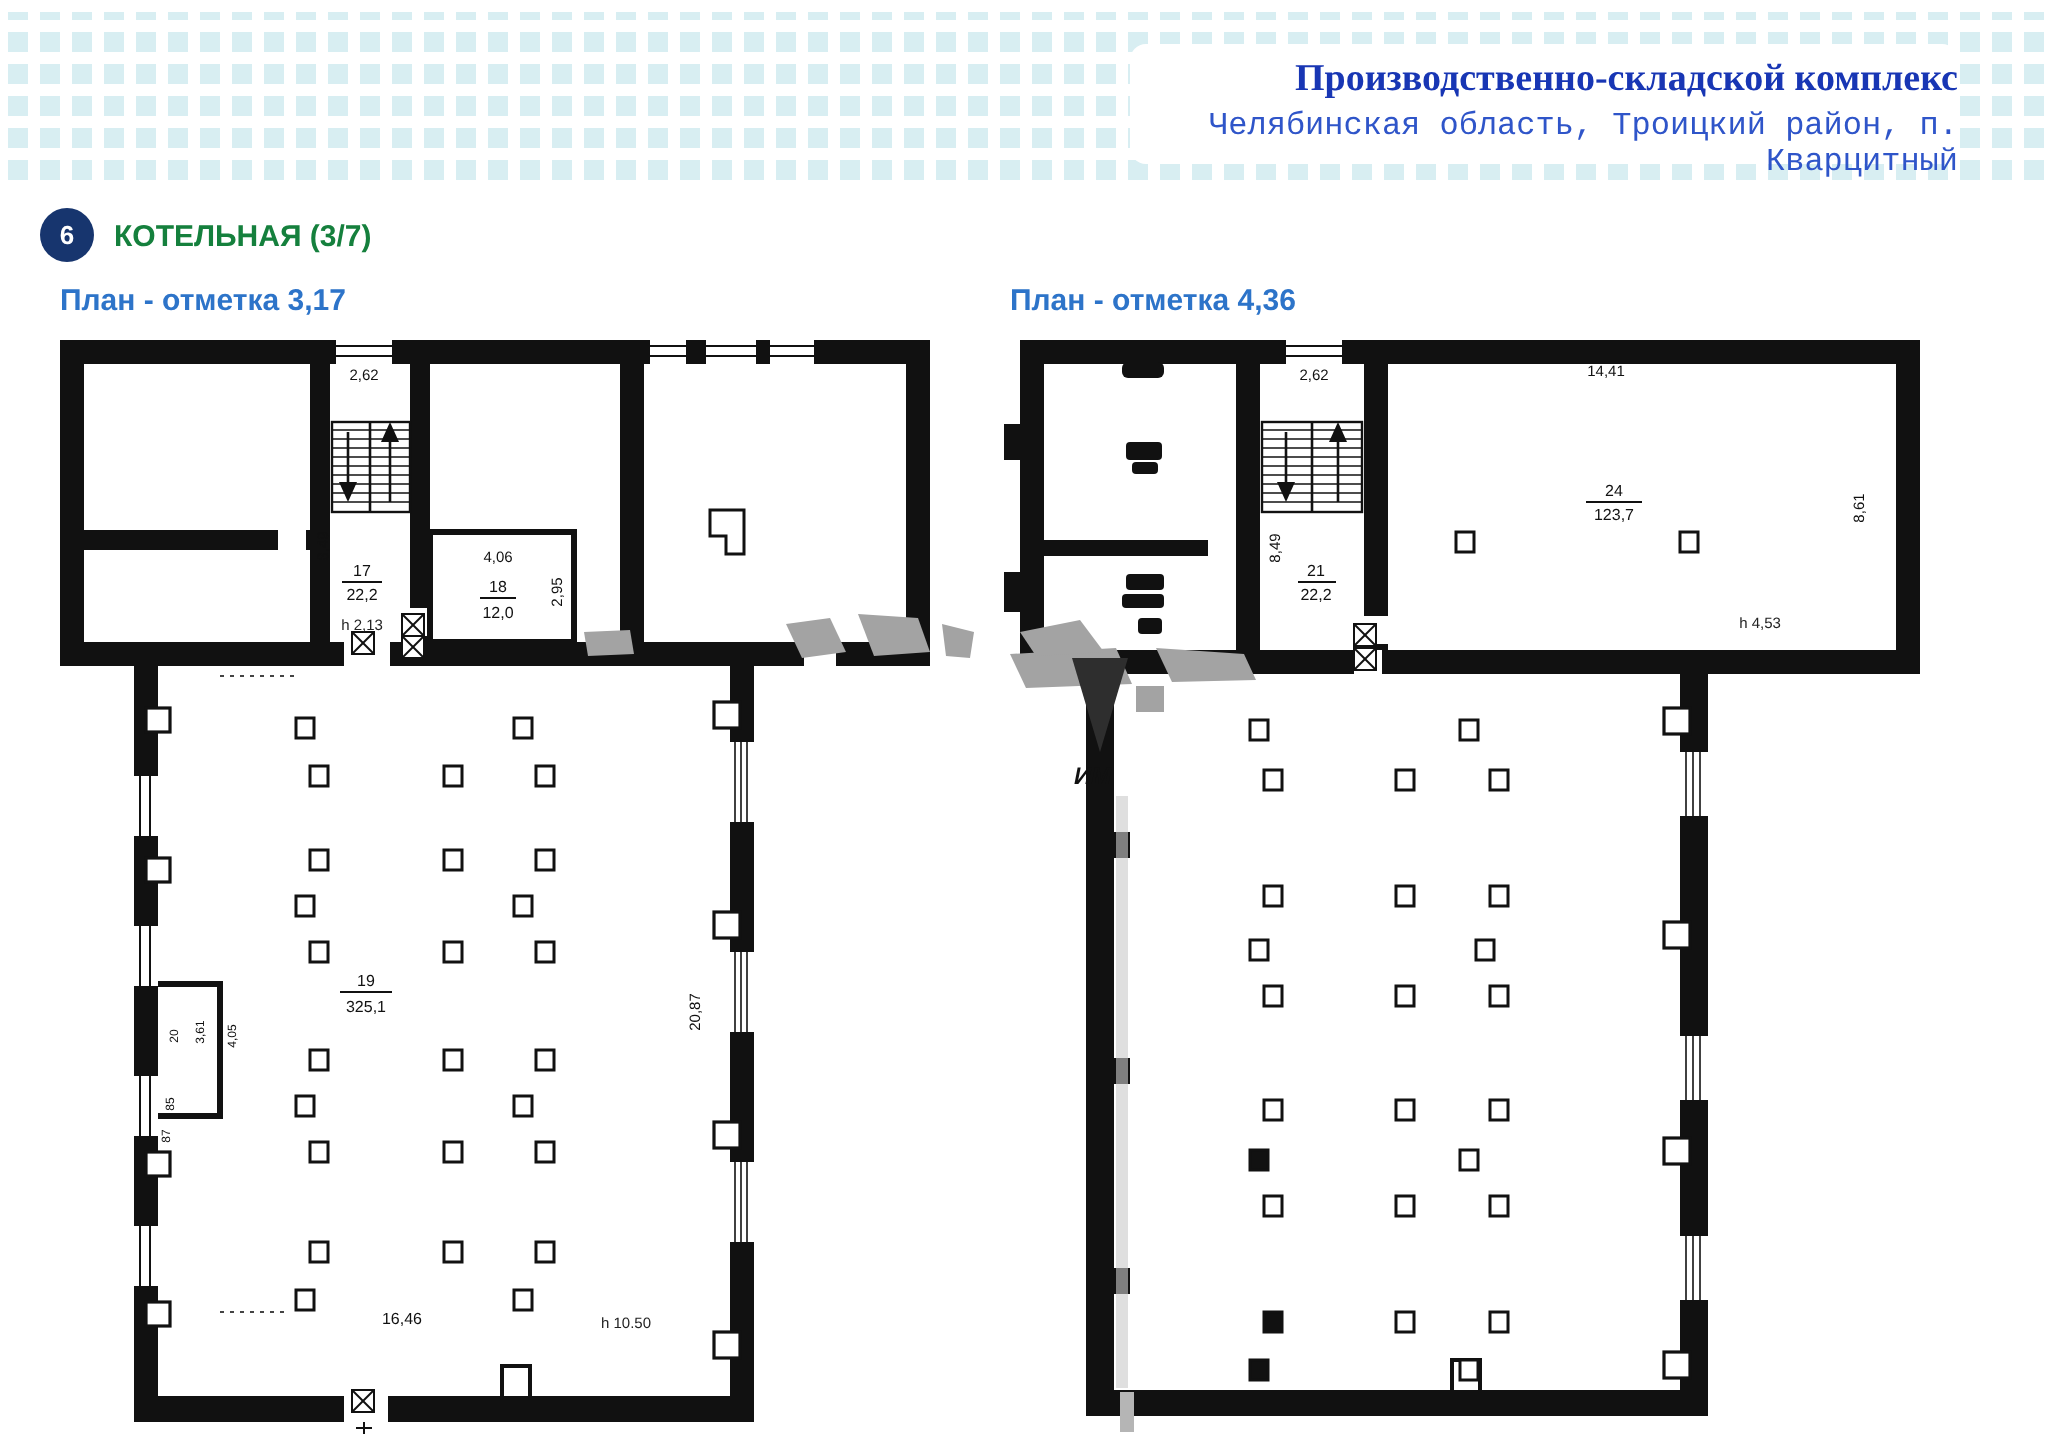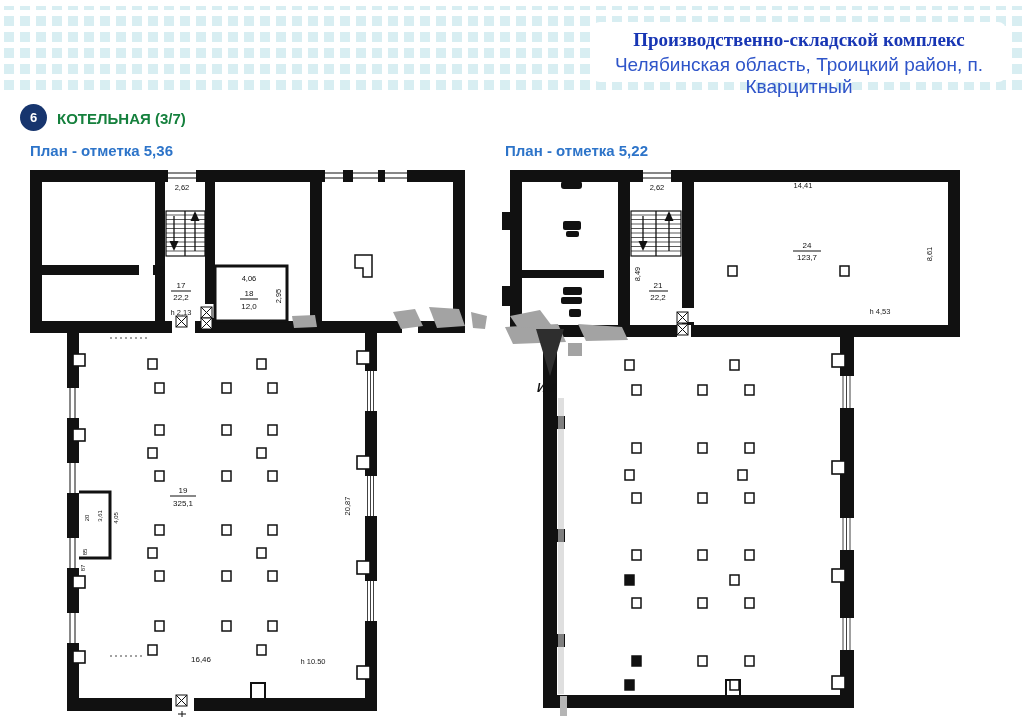--- a/index.html
+++ b/index.html
@@ -3,25 +3,25 @@
 <meta charset="utf-8">
 <style>
   html,body{margin:0;padding:0;background:#fff;}
   .page{position:relative;width:1024px;height:724px;background:#fff;overflow:hidden;
         font-family:"Liberation Sans",sans-serif;}
   
   .pattern{position:absolute;left:4px;top:6px;right:0;height:84px;
     background-image:
       repeating-linear-gradient(0deg, transparent 0 10px, #fff 10px 16px),
       repeating-linear-gradient(90deg, #d8eef2 0 10px, #fff 10px 16px);}
-  .title-panel{position:absolute;left:592px;top:22px;width:414px;height:60px;background:#fff;
-    border-radius:8px;text-align:center;}
+  .title-panel{position:absolute;left:565px;top:22px;width:414px;height:60px;background:#fff;
+    border-radius:8px;text-align:right;}
   .main-title{margin-top:7px;font-family:"Liberation Serif",serif;font-weight:bold;
     font-size:19px;color:#1836b4;}
-  .subtitle{margin-top:3px;font-family:Liberation Sans, sans-serif;font-size:19px;color:#2f55c9;}
+  .subtitle{margin-top:3px;font-family:Liberation Mono, monospace;font-size:16px;color:#2f55c9;}
   .badge{position:absolute;left:20px;top:104px;width:27px;height:27px;border-radius:50%;
     background:#17356e;color:#fff;font-size:13px;font-weight:bold;text-align:center;line-height:27px;}
   .section-title{position:absolute;left:57px;top:110px;font-size:15px;font-weight:bold;color:#15803d;}
   .plan-title{position:absolute;top:142px;font-size:15px;font-weight:bold;color:#2d74c9;}
   #pt-left{left:30px;} #pt-right{left:505px;}
   svg{position:absolute;}
   svg text{font-family:"Liberation Sans",sans-serif;fill:#111;}
   .dim{font-size:7.5px;} .num{font-size:8px;} .tiny{font-size:6px;} .htxt{font-size:7.5px;fill:#222;}
   .wm-im{font-size:12px;font-weight:bold;font-style:italic;}
 </style>
@@ -32,22 +32,22 @@
 
   <div class="pattern"></div>
   <div class="title-panel">
     <div class="main-title">Производственно-складской комплекс</div>
     <div class="subtitle">Челябинская область, Троицкий район, п. Кварцитный</div>
   </div>
 
   <div class="badge">6</div>
   <div class="section-title">КОТЕЛЬНАЯ (3/7)</div>
 
-  <div class="plan-title" id="pt-left">План - отметка 5,36</div>
-  <div class="plan-title" id="pt-right">План - отметка 5,22</div>
+  <div class="plan-title" id="pt-left">План - отметка 3,17</div>
+  <div class="plan-title" id="pt-right">План - отметка 4,36</div>
 
   <svg style="left:25px;top:166px" width="462" height="552" viewBox="0 0 462 552">
 
     <g fill="#111" shape-rendering="crispEdges">
       <rect x="5" y="4" width="435" height="12"></rect>
       <rect x="5" y="4" width="12" height="163"></rect>
       <rect x="428" y="4" width="12" height="163"></rect>
       <rect x="5" y="155" width="435" height="12"></rect>
       <rect x="130" y="16" width="10" height="139"></rect>
       <rect x="180" y="16" width="10" height="139"></rect>

